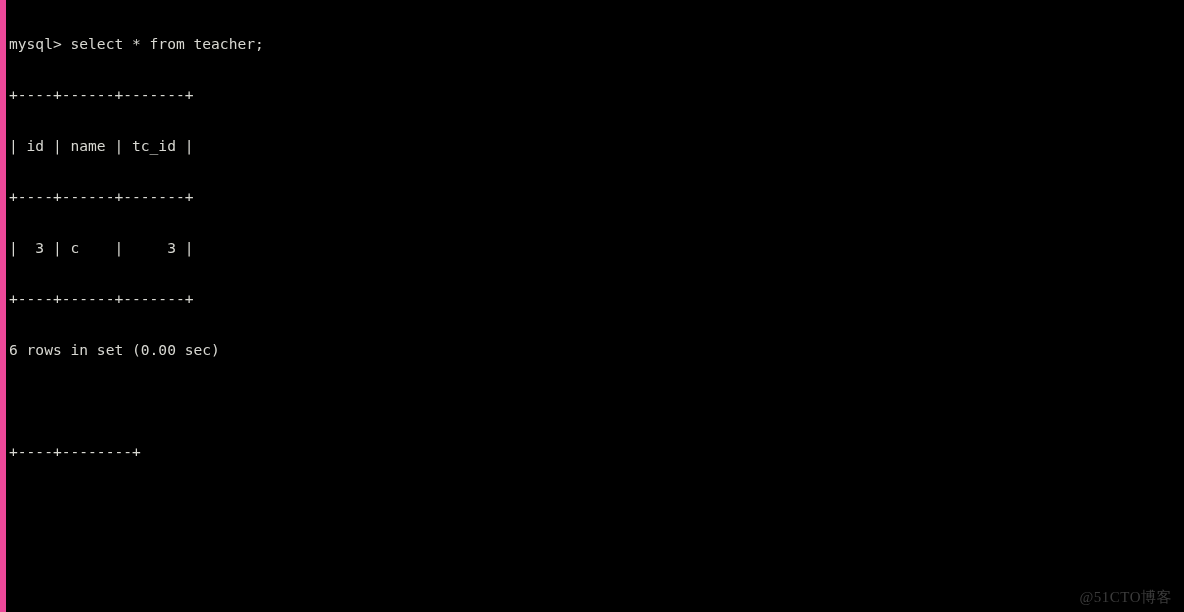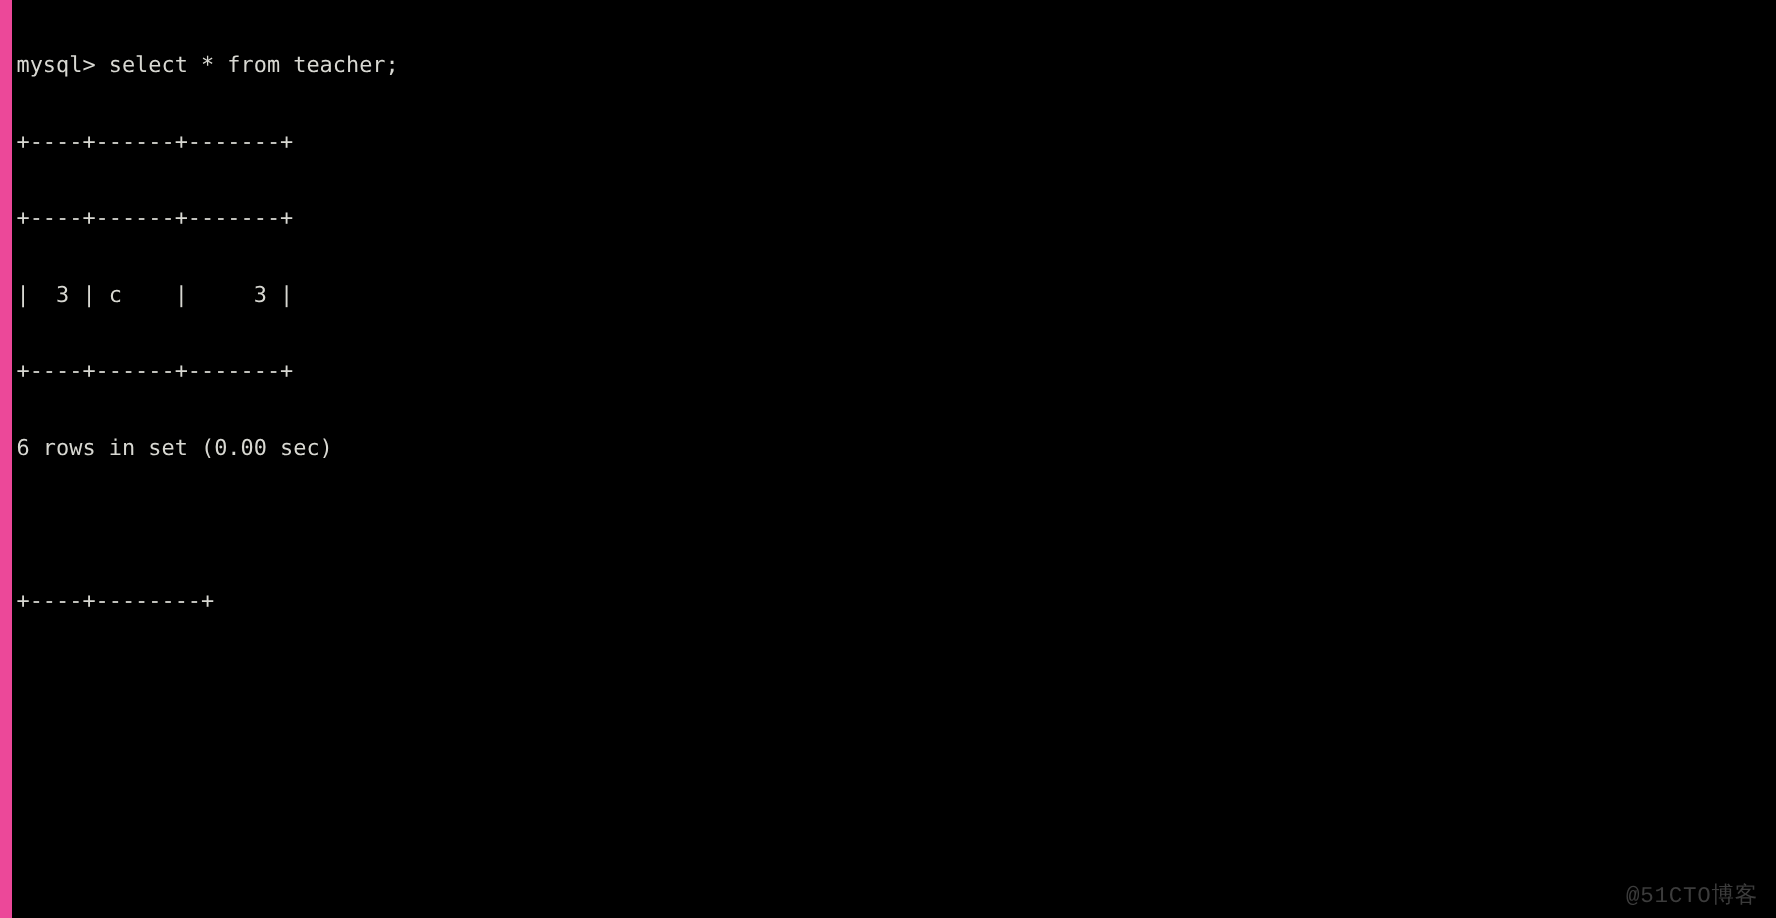--- a/index.html
+++ b/index.html
@@ -11,53 +11,54 @@
     position: relative;
     width: 1184px;
     height: 612px;
     background: #000000;
     overflow: hidden;
     font-family: "DejaVu Sans Mono", "Liberation Mono", monospace;
     font-size: 14.6px;
     line-height: 17px;
     color: #d8d8d2;
     box-sizing: border-box;
-    border-left: 8px solid #ec4899;
+    border-left: 6px solid #ec4899;
   }
   #screen {
     position: absolute;
     top: 1px;
     left: 3px;
     white-space: pre;
     letter-spacing: 0px;
   }
   .line {
     height: 17px;
     white-space: pre;
     color: #d8d8d2;
   }
   .line.blank { color: transparent; }
   .watermark {
     position: absolute;
     right: 12px;
     bottom: 6px;
-    font-family: Liberation Mono, monospace;
+    font-family: Liberation Serif, serif;
     font-size: 15px;
     color: #3c3c3c;
     letter-spacing: 0.5px;
     user-select: none;
   }
 </style>
 </head>
 <body>
 
 <div id="terminal">
   <div id="screen">
     <div class="line">mysql&gt; select * from teacher;</div>
     <div class="line">+----+------+-------+</div>
+    <div class="line">| id | name | tc_id |</div>
     <div class="line">+----+------+-------+</div>
     <div class="line">|  3 | c    |     3 |</div>
     <div class="line">+----+------+-------+</div>
     <div class="line">6 rows in set (0.00 sec)</div>
     <div class="line blank"></div>
     <div class="line">+----+--------+</div>
     
     
     
     

